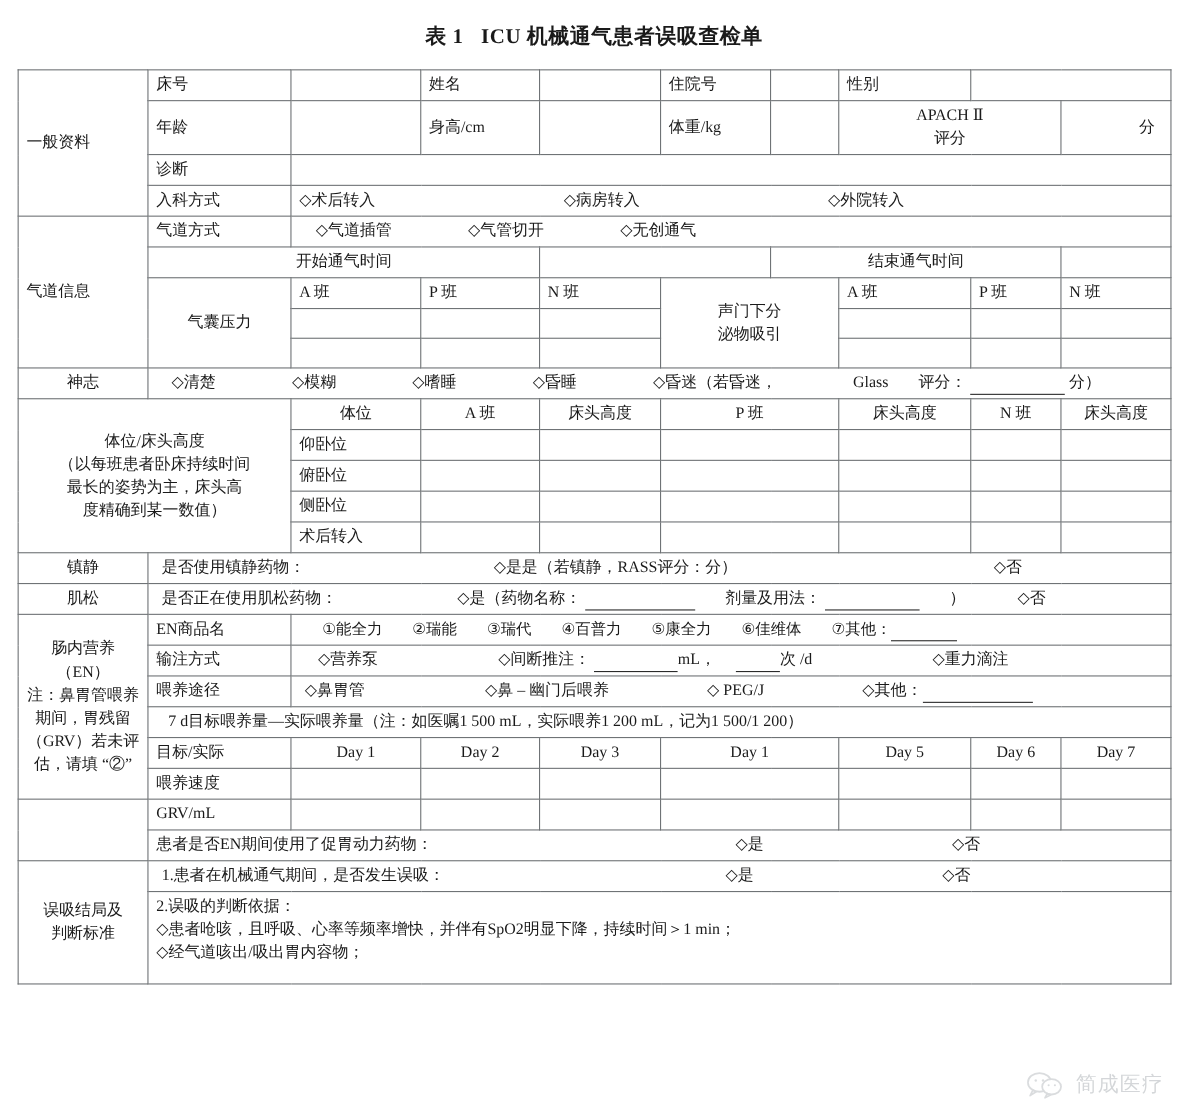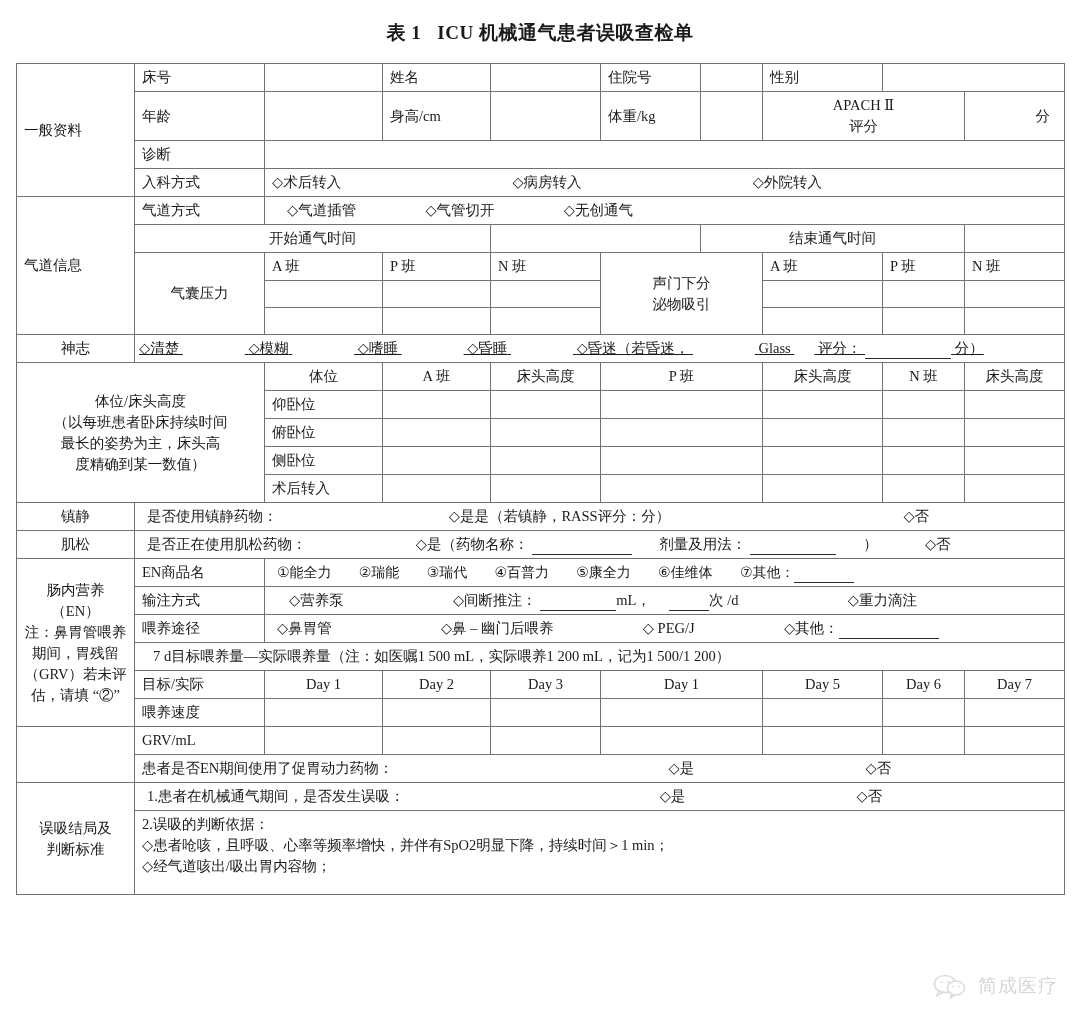--- a/index.html
+++ b/index.html
@@ -223,21 +223,21 @@
         <td class="h33"></td>
         <td class="h33"></td>
         <td class="h33"></td>
         <td class="h33"></td>
         <td class="h33"></td>
         <td class="h33"></td>
       </tr>
 
       <tr>
         <td class="c h33">神志</td>
-        <td colspan="9" class="l h33" style="padding-left:4px;text-decoration:underline;">
+        <td colspan="9" class="l h33" style="padding-left:21px;">
           <span class="opt">◇清楚</span>
           <span class="sp-lg"></span>
           <span class="opt">◇模糊</span>
           <span class="sp-lg"></span>
           <span class="opt">◇嗜睡</span>
           <span class="sp-lg"></span>
           <span class="opt">◇昏睡</span>
           <span class="sp-lg"></span>
           <span class="opt">◇昏迷（若昏迷，</span>
           <span class="sp-lg"></span>
@@ -332,21 +332,21 @@
       <tr>
         <td class="multi" rowspan="6">
           <span class="ln">肠内营养</span>
           <span class="ln">（EN）</span>
           <span class="ln">注：鼻胃管喂养</span>
           <span class="ln">期间，胃残留</span>
           <span class="ln">（GRV）若未评</span>
           <span class="ln">估，请填 “②”</span>
         </td>
         <td class="l h30">EN商品名</td>
-        <td colspan="8" class="l" style="padding-left:12px;">
+        <td colspan="8" class="l" style="padding-left:28px;">
           <span class="opt circnum">①能全力</span>
           <span class="sp-sm"></span>
           <span class="opt circnum">②瑞能</span>
           <span class="sp-sm"></span>
           <span class="opt circnum">③瑞代</span>
           <span class="sp-sm"></span>
           <span class="opt circnum">④百普力</span>
           <span class="sp-sm"></span>
           <span class="opt circnum">⑤康全力</span>
           <span class="sp-sm"></span>

